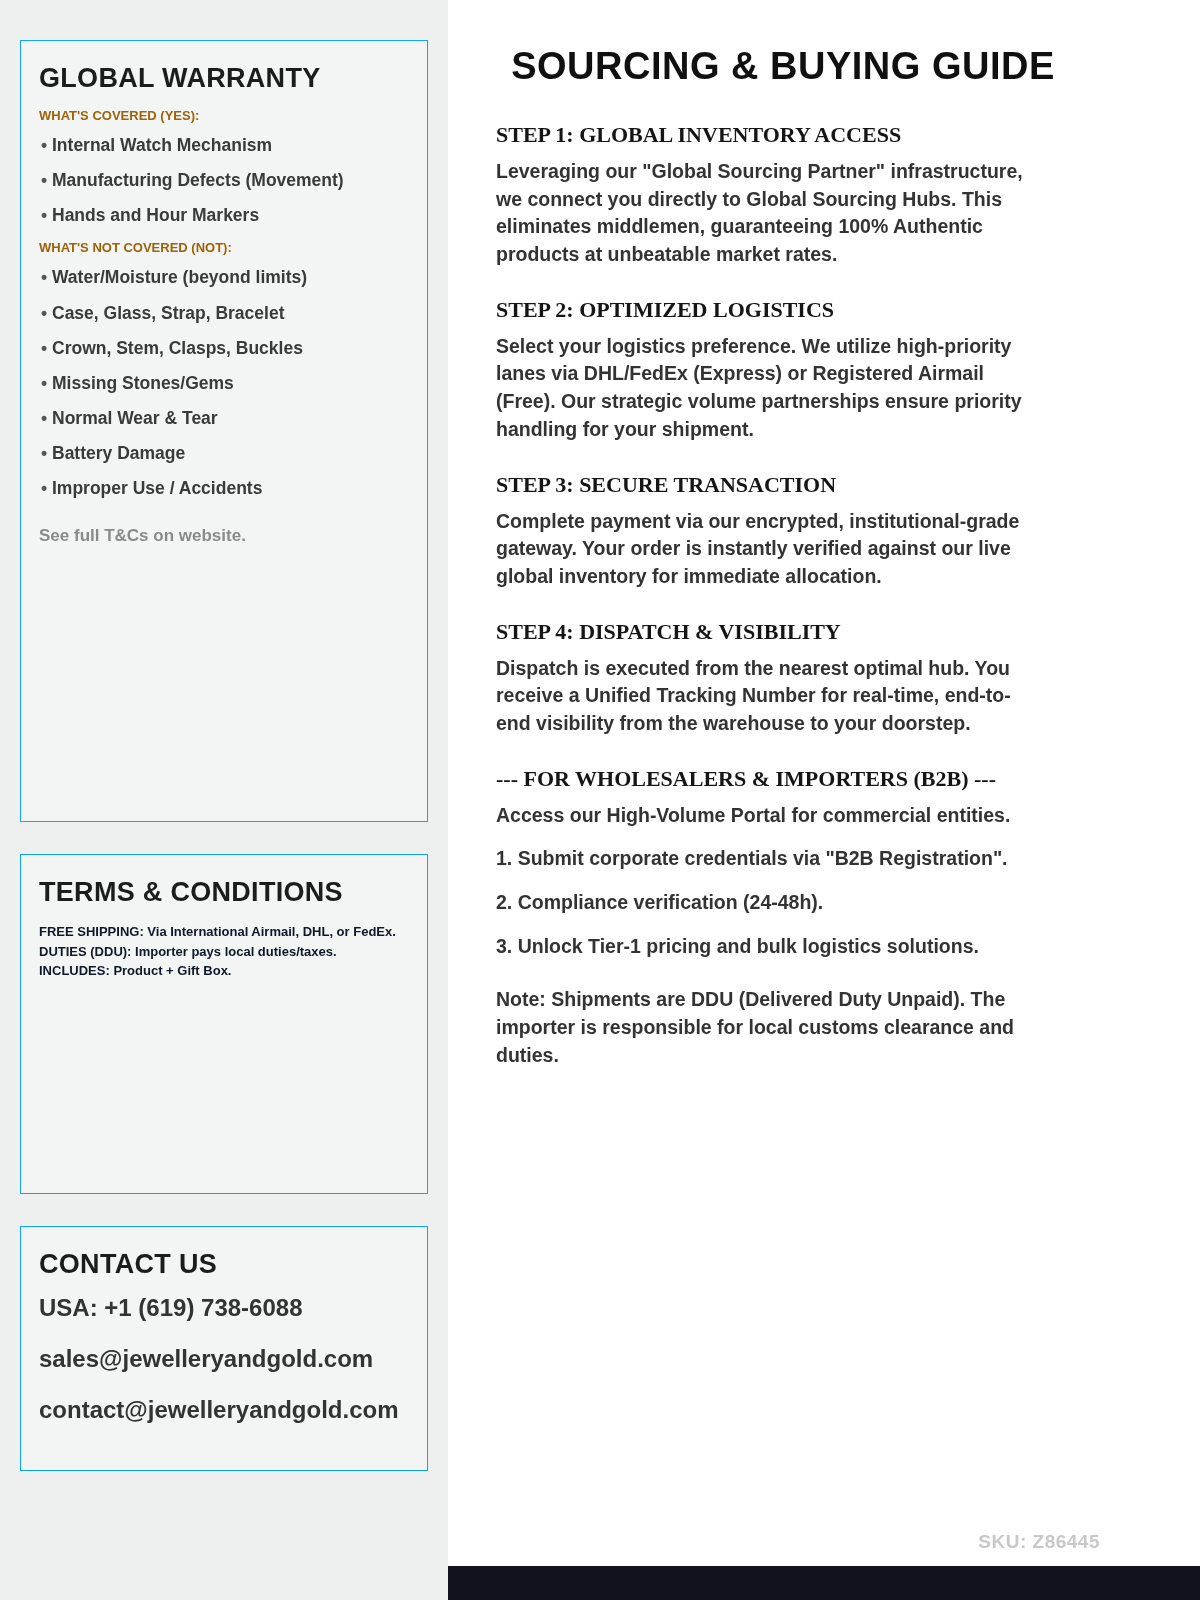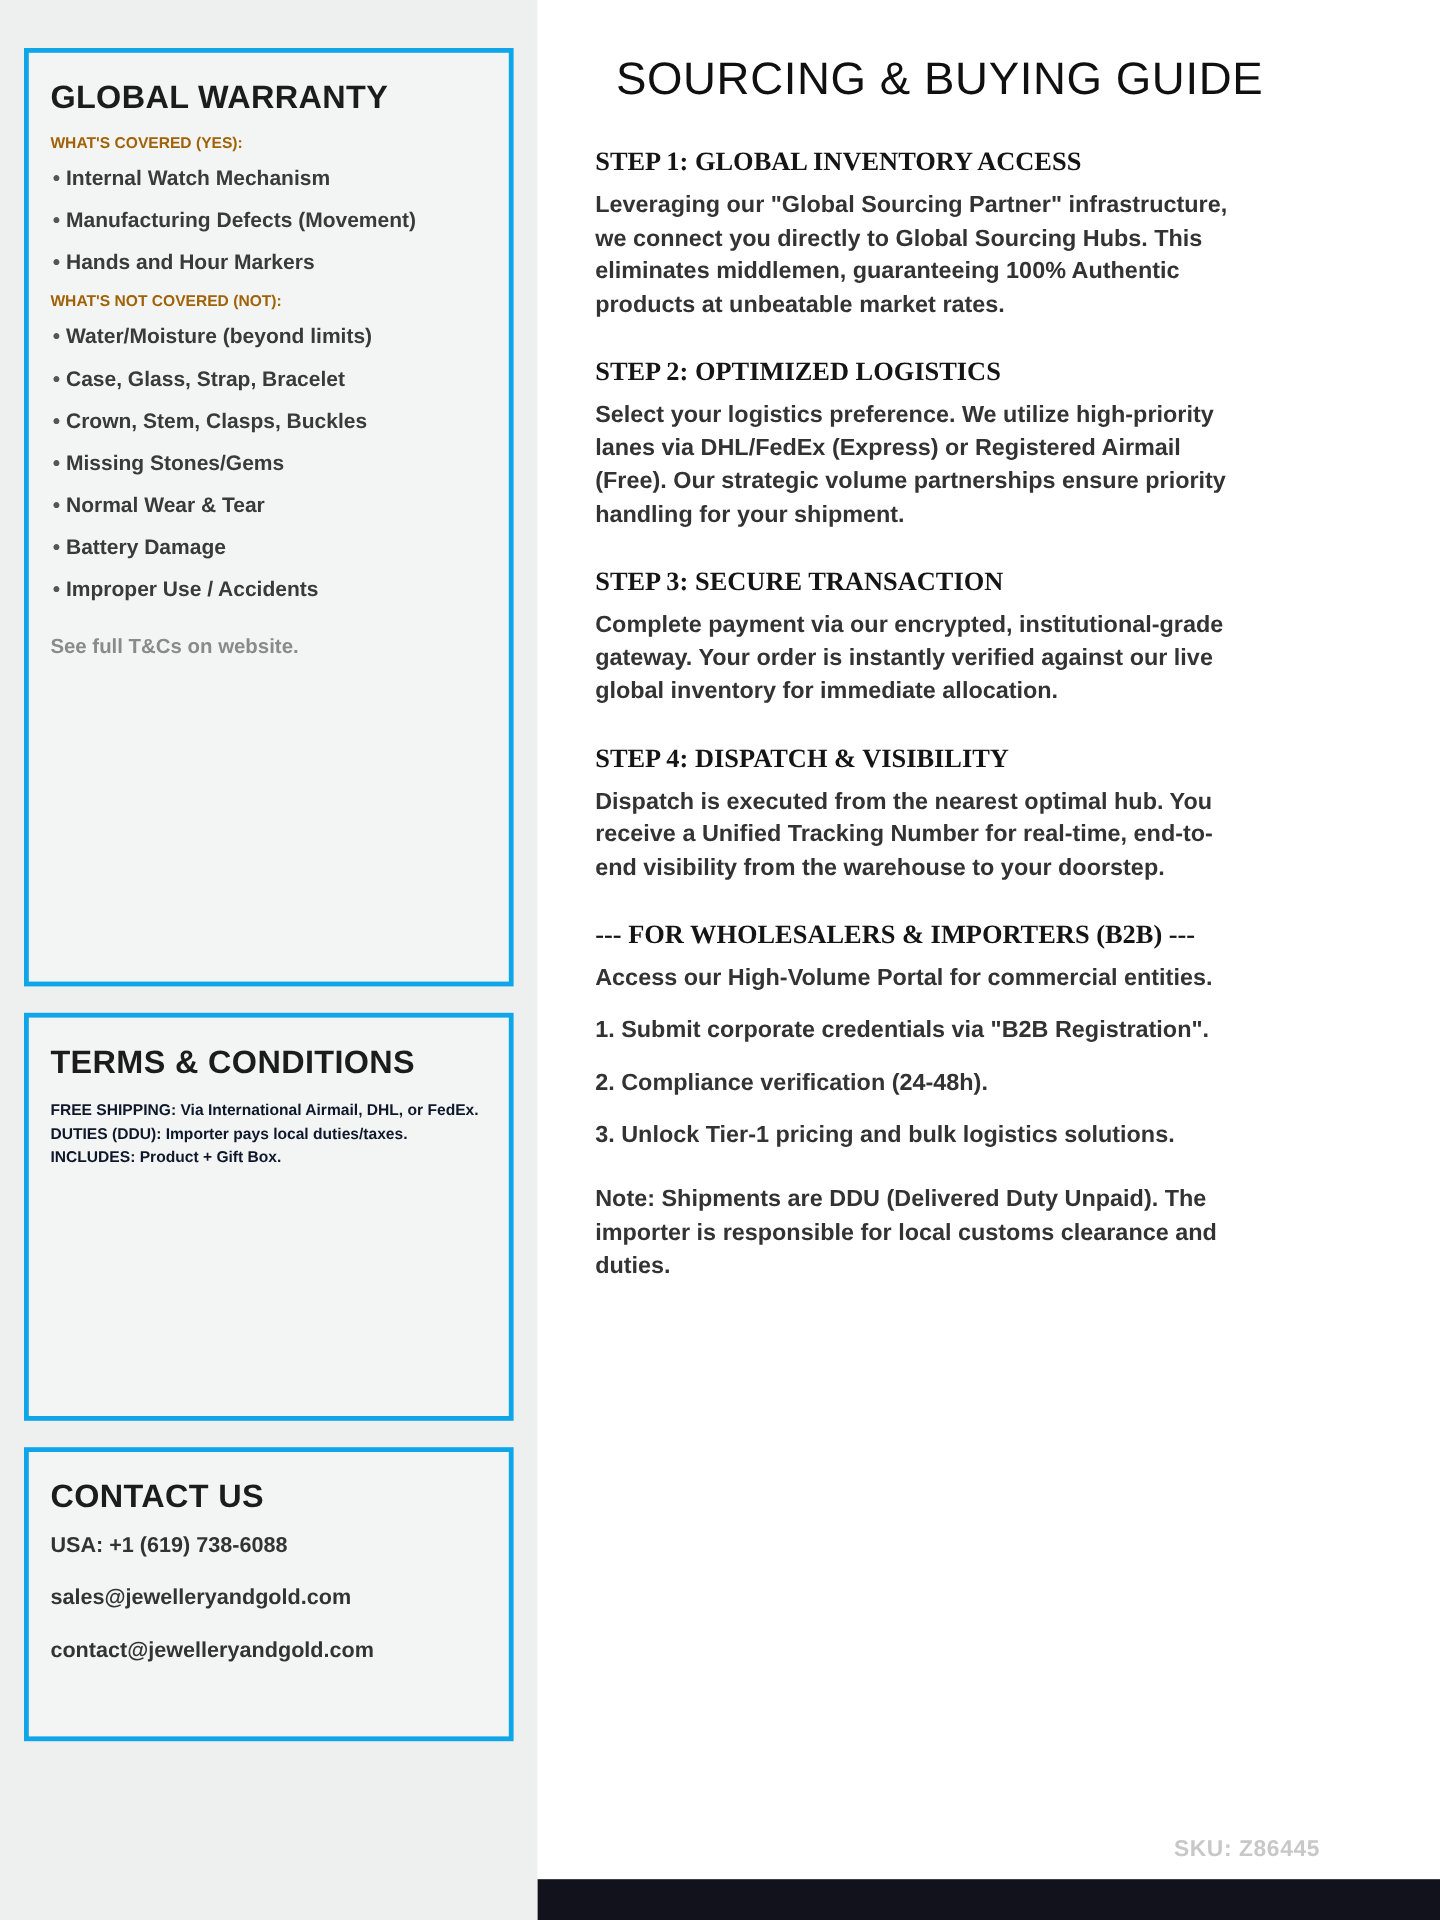--- a/index.html
+++ b/index.html
@@ -12,24 +12,24 @@
   .page { display:flex; width:1200px; height:1600px; overflow:hidden; }
 
   
   .sidebar {
     width:448px;
     background:#eef0ef;
     padding:40px 20px 0 20px;
     flex-shrink:0;
   }
   .card {
-    border:4px solid #0ea5e9;
+    border:1px solid #0ea5e9;
     background:#f3f5f4;
     padding:22px 18px;
-    margin-bottom:22px;
+    margin-bottom:32px;
   }
   .card-warranty { height:782px; }
   .card-terms    { height:340px; }
   .card-contact  { height:245px; }
 
   .card h1 {
     font-size:27px;
     font-weight:700;
     color:#1c1c1c;
     letter-spacing:.3px;
@@ -57,36 +57,36 @@
     font-weight:700;
     color:#8a8a8a;
   }
   .card-body {
     font-size:13px;
     font-weight:700;
     color:#0f172a;
     line-height:1.5;
   }
   .contact-line {
-    font-size:18px;
+    font-size:24px;
     font-weight:700;
     color:#333333;
     margin-bottom:23px;
   }
 
   
   .main {
     flex:1;
     position:relative;
     background:#ffffff;
     padding:45px 100px 0 48px;
   }
   .main-title {
     font-size:38px;
-    font-weight:400;
+    font-weight:700;
     color:#101010;
     text-align:center;
     letter-spacing:.5px;
     margin-bottom:34px;
     margin-left:-30px;
   }
   .content { width:548px; }
   .section-heading {
     font-size:22px;
     font-weight:700;

